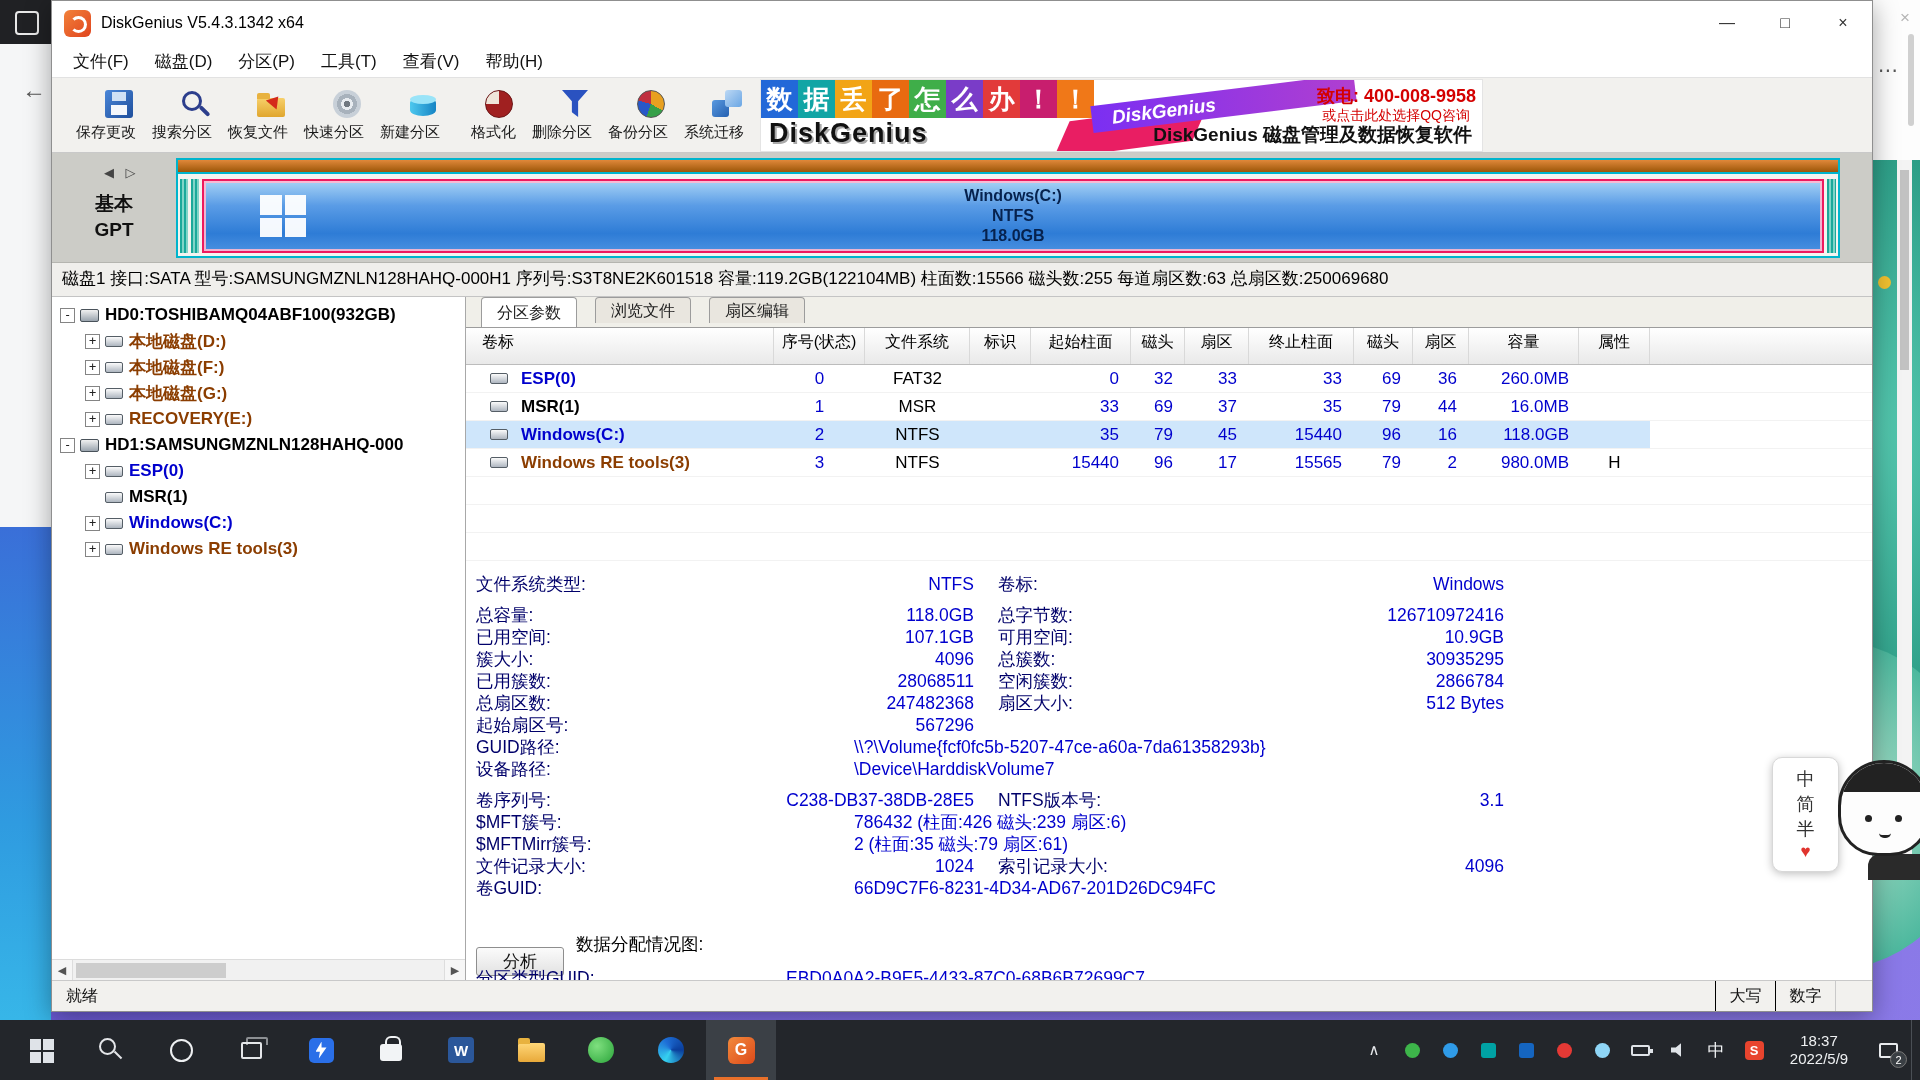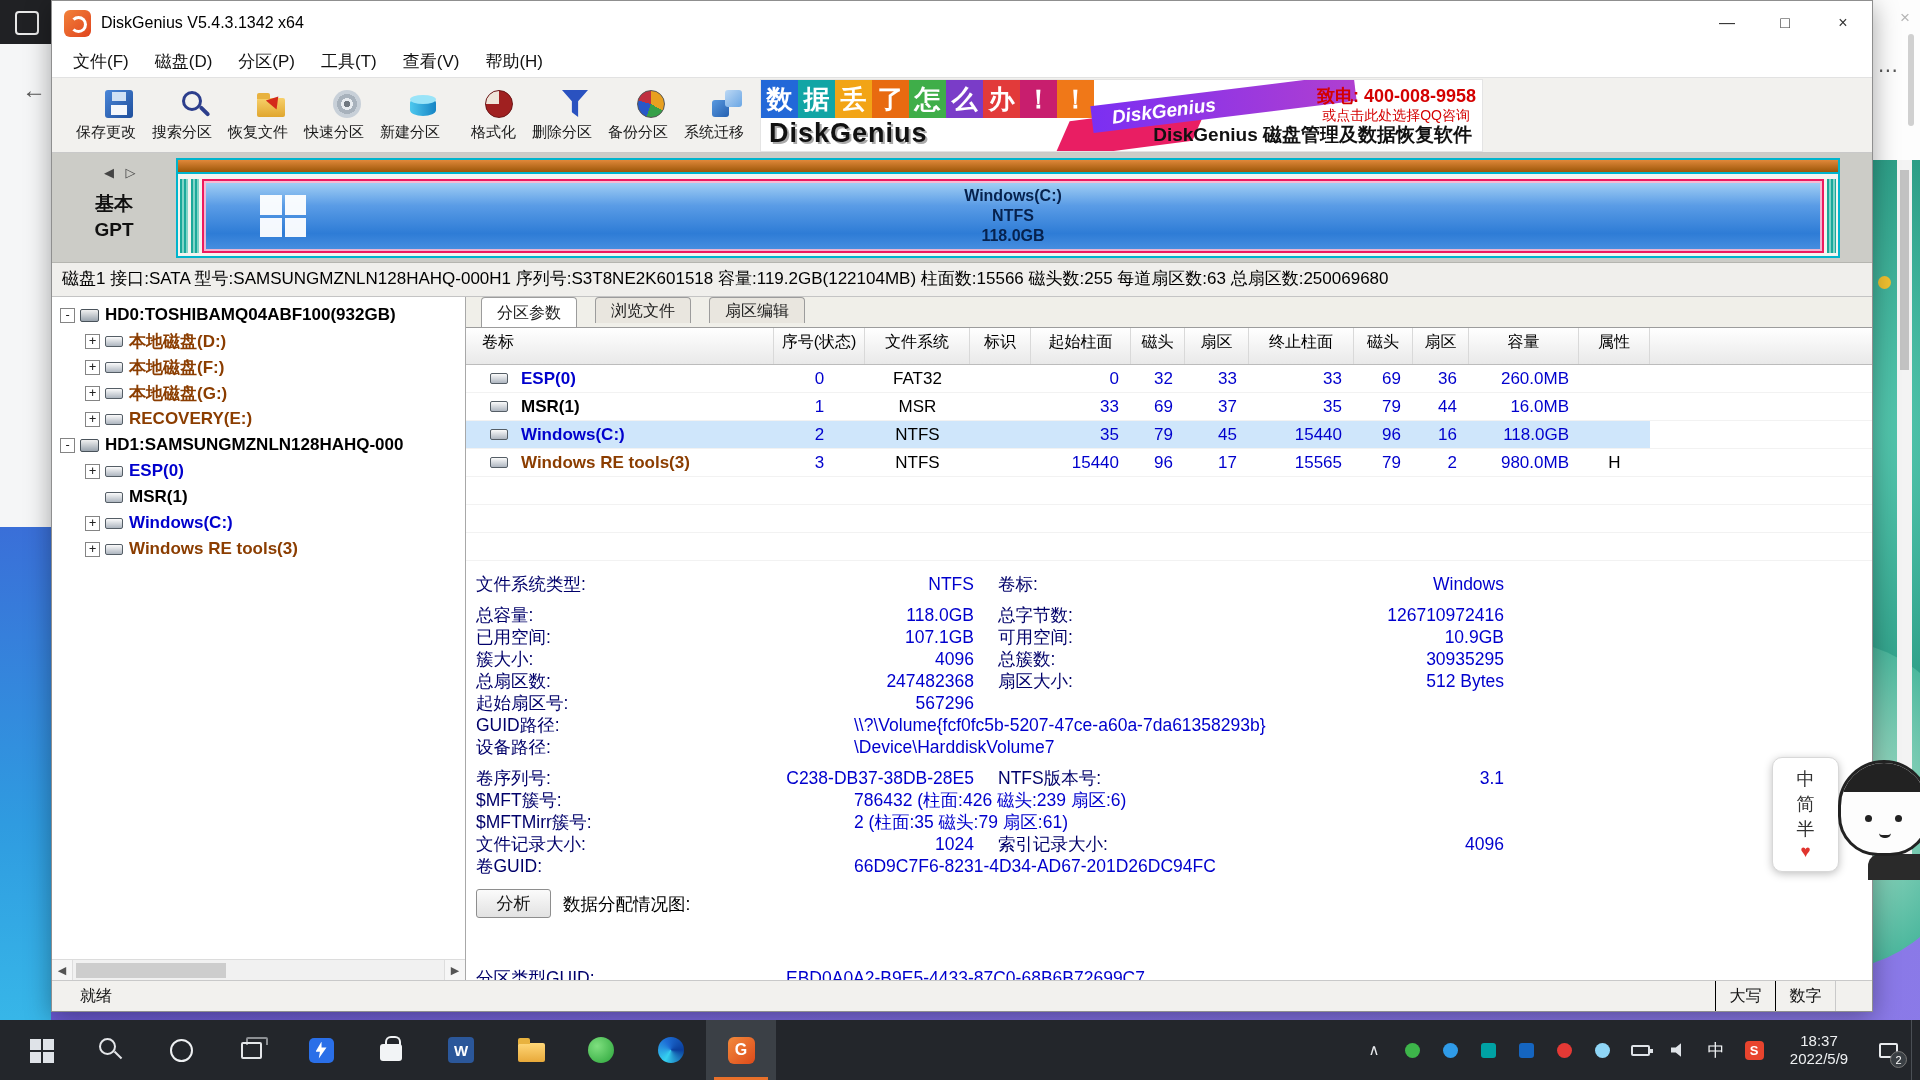--- a/index.html
+++ b/index.html
@@ -169,31 +169,31 @@
 
 .details { margin-top:12px; padding-left:10px; font-size:17.5px; }
 .drow { display:grid; grid-template-columns:280px 218px 256px 274px; line-height:22px; }
 .dl1,.dl2 { color:#00006a; white-space:nowrap; }
 .dl2 { padding-left:24px; }
 .dv1,.dv2 { color:#0000cd; text-align:right; white-space:nowrap; }
 .drow.m-long .dv1 { text-align:left; padding-left:98px; }
 .drow.m-gap { margin-top:9px; }
 
 .analyze-row { margin-top:12px; padding-left:10px; display:flex; align-items:center; gap:12px; }
-.analyze-btn { width:75px; height:29px; font-size:17px; color:#111; text-align:center; line-height:27px;
-  background:linear-gradient(180deg,#fbfbfb,#e2e2e2); border:1px solid #8e8e8e; border-radius:3px; }
+.analyze-btn { width:88px; height:29px; font-size:17px; color:#111; text-align:center; line-height:27px;
+  background:linear-gradient(180deg,#fbfbfb,#e2e2e2); border:1px solid #8e8e8e; border-radius:3px;margin-top:36px; }
 .alloc-label { font-size:17.5px; color:#000; }
 .partial { position:absolute; bottom:0; left:10px; right:0; height:12px; overflow:hidden;
   font-size:17.5px; line-height:20px; display:flex; }
 .partial .pl { color:#00006a; width:280px; flex:none; }
 .partial .pv { color:#0000cd; padding-left:30px; white-space:nowrap; }
 
 .statusbar { height:31px; flex:none; background:#f2f1ee; border-top:1px solid #c9c9c9;
   display:flex; align-items:center; font-size:16px; color:#111; }
-.sb-ready { padding-left:28px; }
+.sb-ready { padding-left:14px; }
 .sb-right { margin-left:auto; display:flex; height:100%; align-items:center; }
 .sb-cell { width:60px; text-align:center; border-left:1px solid #000000; height:100%; line-height:29px; }
 .sb-end { width:37px; border-left:1px solid #c9c9c9; height:100%; }
 
 
 .taskbar { position:absolute; left:0; bottom:0; width:1920px; height:60px; background:#23262b;
   display:flex; align-items:center; z-index:50; padding-left:6px; }
 .tb-cell { width:70px; height:60px; display:flex; align-items:center; justify-content:center;
   position:relative; flex:none; }
 .tb-cell.m-active { background:#3b4046; }
@@ -621,20 +621,26 @@
             <span class="dv2">10.9GB</span>
           </div>
 
           <div class="drow">
             <span class="dl1">簇大小:</span>
             <span class="dv1">4096</span>
             <span class="dl2">总簇数:</span>
             <span class="dv2">30935295</span>
           </div>
 
+          <div class="drow">
+            <span class="dl1">已用簇数:</span>
+            <span class="dv1">28068511</span>
+            <span class="dl2">空闲簇数:</span>
+            <span class="dv2">2866784</span>
+          </div>
 
           <div class="drow">
             <span class="dl1">总扇区数:</span>
             <span class="dv1">247482368</span>
             <span class="dl2">扇区大小:</span>
             <span class="dv2">512 Bytes</span>
           </div>
 
           <div class="drow">
             <span class="dl1">起始扇区号:</span>

